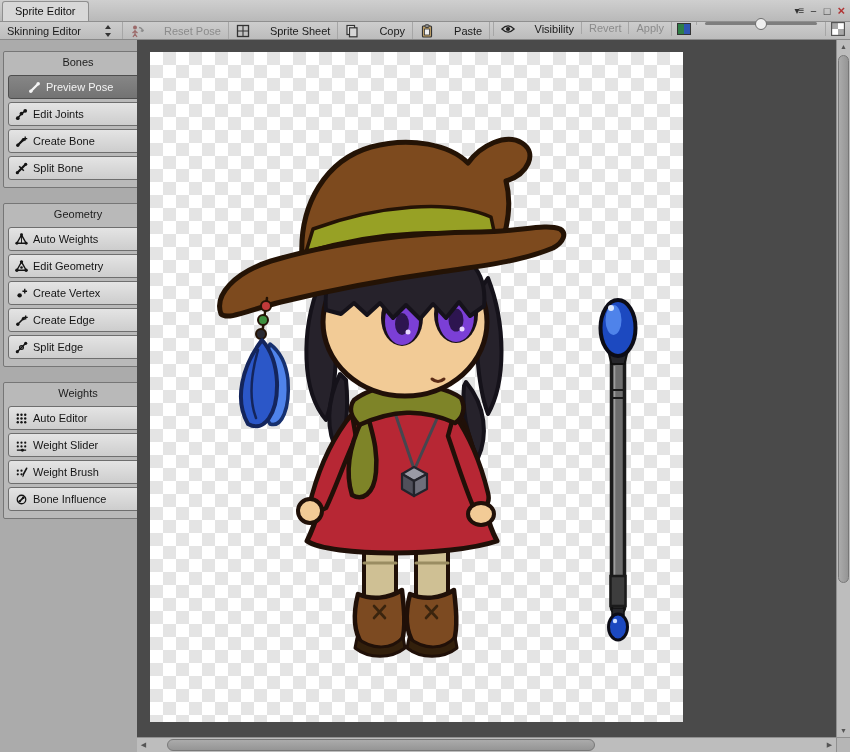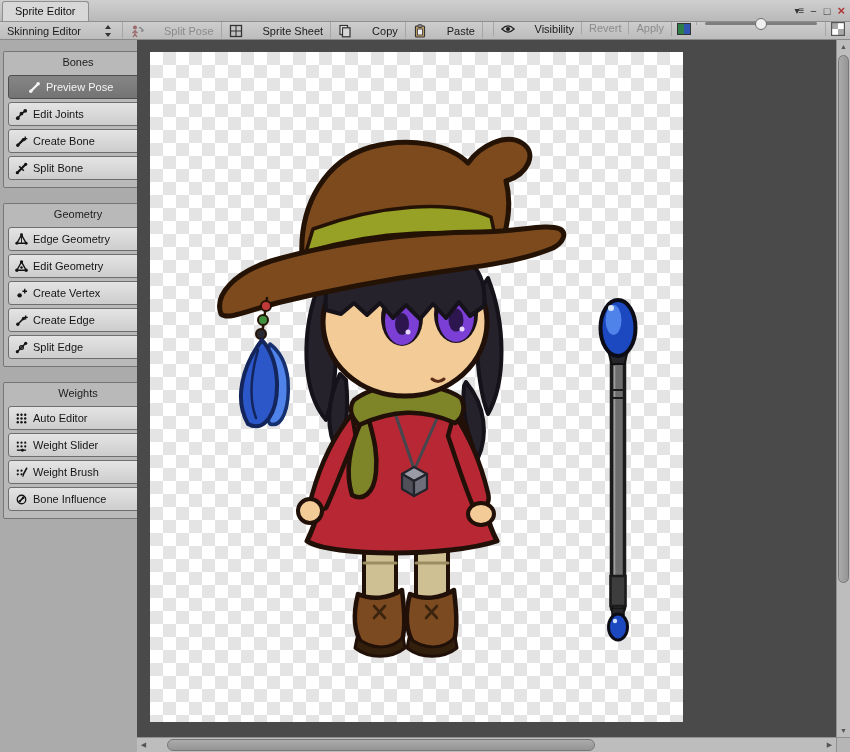--- a/index.html
+++ b/index.html
@@ -96,21 +96,21 @@
         <path d="M4 13 L1 9 H7 Z" fill="#333"></path>
     </svg>
   </div>
   <div class="tb-btn disabled">
     <svg class="ticon" viewBox="0 0 14 14">
       <circle cx="5" cy="3.5" r="2" fill="#9c6a6a"></circle>
       <path d="M5 6 V10 M5 7 L2.5 9 M5 7 L7.5 9 M5 10 L3 13 M5 10 L7 13" stroke="#9c6a6a" stroke-width="1.3" fill="none"></path>
       <path d="M9 3.5 A4 4 0 0 1 12.5 7.5" stroke="#8a8a8a" stroke-width="1.3" fill="none"></path>
       <path d="M12.5 7.5 L10.8 6.6 M12.5 7.5 L13.6 5.8" stroke="#8a8a8a" stroke-width="1.2" fill="none"></path>
     </svg>
-    <span>Split Pose</span>
+    <span>Reset Pose</span>
   </div>
   <div class="tb-btn">
     <svg class="ticon" viewBox="0 0 14 14">
       <rect x="1.5" y="1.5" width="11" height="11" fill="none" stroke="#333" stroke-width="1.3"></rect>
       <path d="M7 1.5 V12.5 M1.5 7 H12.5" stroke="#333" stroke-width="1.1"></path>
     </svg>
     <span>Sprite Sheet</span>
   </div>
   <div class="tb-btn">
     <svg class="ticon" viewBox="0 0 14 14">
@@ -209,21 +209,21 @@
   <div class="group">
     <div class="group-title">Geometry</div>
     <div class="tool-btn">
       <svg class="bicon" viewBox="0 0 14 14">
         <path d="M7 2 L12 11 L2 11 Z" stroke="currentColor" stroke-width="1.5" fill="none"></path>
         <path d="M7 2 L7 11" stroke="currentColor" stroke-width="1"></path>
         <circle cx="7" cy="2" r="1.6" fill="currentColor"></circle>
           <circle cx="12" cy="11" r="1.6" fill="currentColor"></circle>
           <circle cx="2" cy="11" r="1.6" fill="currentColor"></circle>
       </svg>
-      <span>Edge Geometry</span>
+      <span>Auto Weights</span>
     </div>
     <div class="tool-btn">
       <svg class="bicon" viewBox="0 0 14 14">
         <path d="M7 2 L12 11 L2 11 Z" stroke="currentColor" stroke-width="1.5" fill="none"></path>
         <circle cx="7" cy="2" r="1.8" fill="currentColor"></circle>
           <circle cx="12" cy="11" r="1.8" fill="currentColor"></circle>
         <circle cx="2" cy="11" r="1.8" fill="currentColor"></circle>
           <circle cx="7" cy="8" r="1.4" fill="currentColor"></circle>
       </svg>
       <span>Edit Geometry</span>

